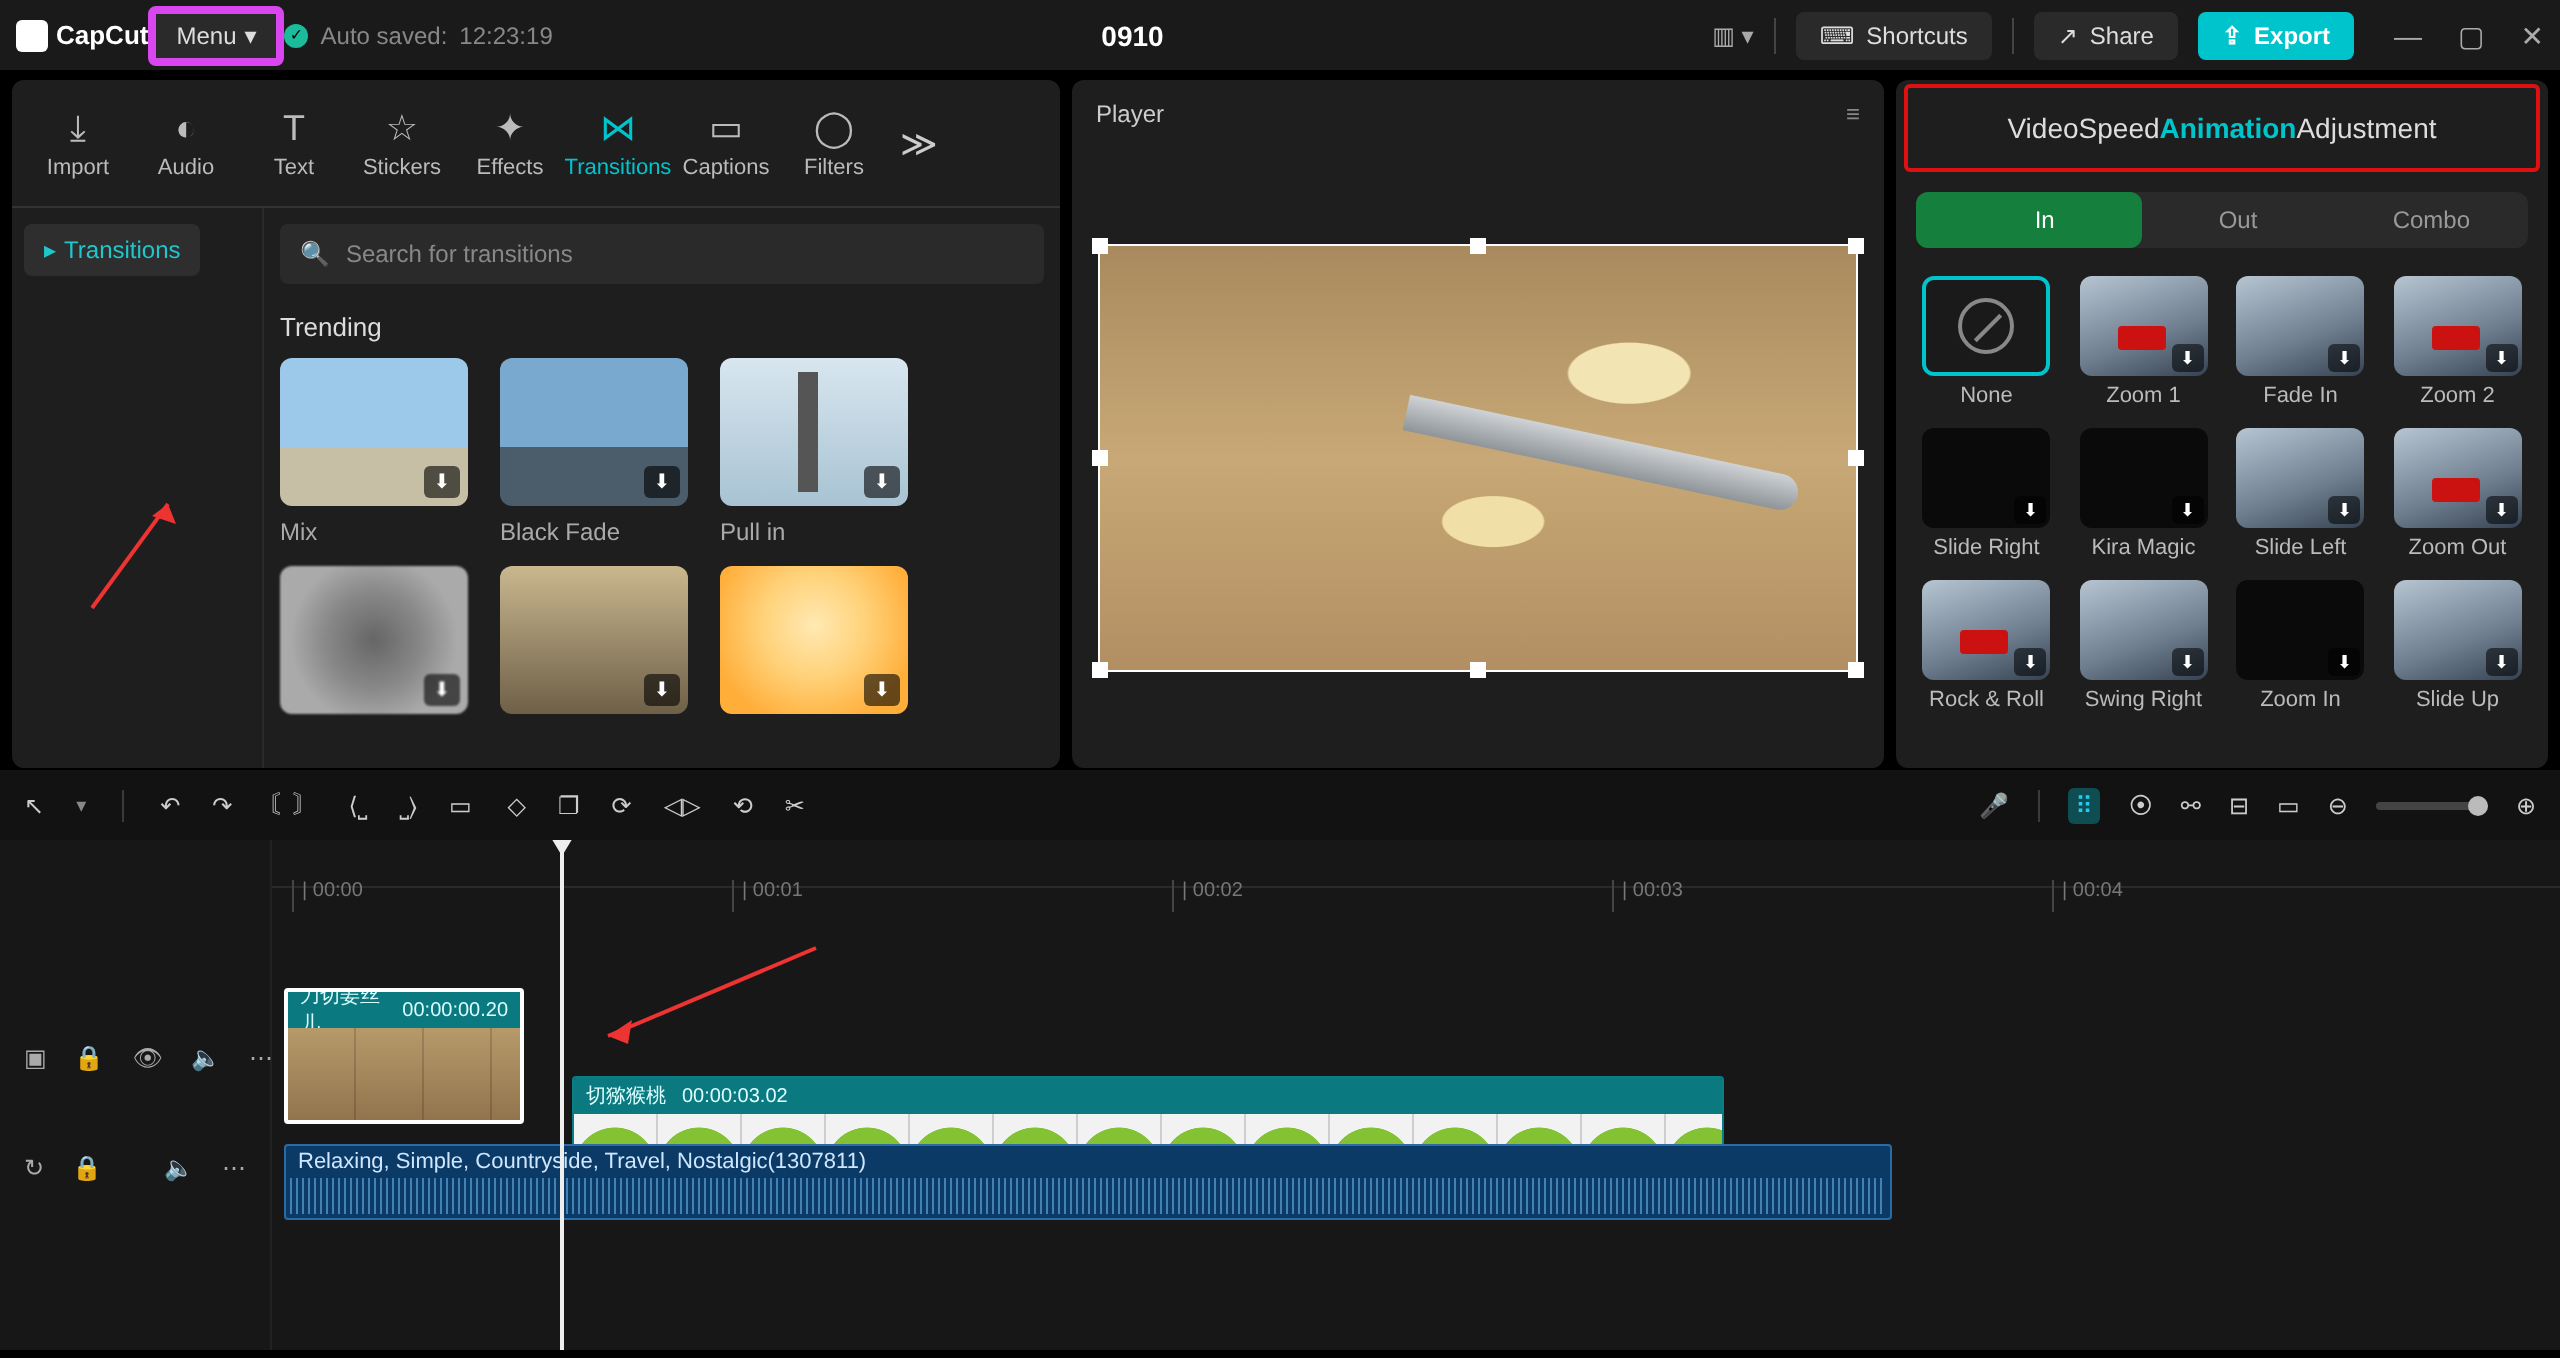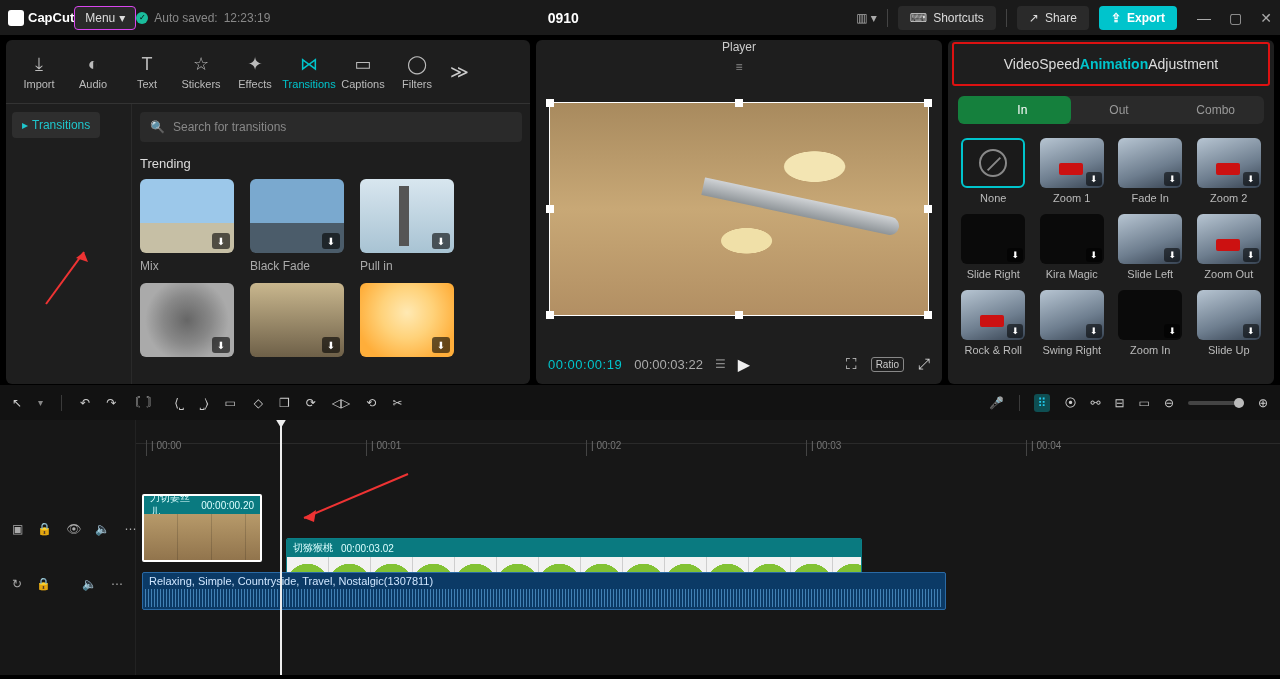--- a/index.html
+++ b/index.html
@@ -3,21 +3,21 @@
 <meta charset="utf-8">
 <style>
 * { margin: 0; padding: 0; box-sizing: border-box; font-family: -apple-system, BlinkMacSystemFont, "Segoe UI", Arial, sans-serif; }
 body { background: #000; color: #ccc; width: 1280px; height: 679px; overflow: hidden; font-size: 12px; }
 
 
 .title-bar { height: 36px; background: #1a1a1a; display: flex; align-items: center; padding: 0 8px; border-bottom: 1px solid #000; }
 .title-left { display: flex; align-items: center; }
 .brand { display: flex; align-items: center; gap: 4px; font-weight: bold; color: #fff; font-size: 13px; }
 .brand-logo { width: 16px; height: 16px; background: #fff; border-radius: 3px; }
-.menu-btn { background: #2a2a2a; border: 1px solid #d946ef; border-radius: 4px; padding: 4px 10px; color: #ddd; display: flex; align-items: center; gap: 4px; }
+.menu-btn { background: #2a2a2a; border: 4px solid #d946ef; border-radius: 4px; padding: 4px 10px; color: #ddd; display: flex; align-items: center; gap: 4px; }
 .autosave { display: flex; align-items: center; gap: 6px; color: #888; }
 .autosave-dot { width: 12px; height: 12px; background: #1abc9c; border-radius: 50%; display:flex; align-items:center; justify-content:center; font-size:8px; color:#000; }
 .title-center { flex: 1; text-align: center; font-weight: 600; color: #fff; font-size: 14px; }
 .title-right { display: flex; align-items: center; gap: 10px; }
 .tb-btn { background: #2a2a2a; border-radius: 4px; padding: 5px 12px; display: flex; align-items: center; gap: 6px; color: #ddd; font-size: 12px; }
 .tb-btn.export { background: #00c4cc; color: #fff; font-weight: 600; }
 .win-ctrl { display: flex; gap: 18px; margin-left: 10px; color: #aaa; font-size: 14px;}
 .vsep { width:1px; height:18px; background:#444; }
 
 
@@ -50,21 +50,21 @@
 .bg-sky1 { background: linear-gradient(#9cc8ea 60%, #c6bfa5 60%); }
 .bg-sky2 { background: linear-gradient(#7aa9cf 60%, #4b5c6a 60%); }
 .bg-tall { background: linear-gradient(#d8e6ef, #a8c3d3); position:relative;}
 .bg-tall::after{content:"";position:absolute;left:42%;top:10%;width:10px;height:80%;background:#555;}
 .bg-blur { background: radial-gradient(circle at 50% 50%, #666 0%, #888 40%, #aaa 70%); filter: blur(0.5px);}
 .bg-sepia{ background: linear-gradient(#c9b78e, #6e6048); }
 .bg-warm { background: radial-gradient(circle at 50% 40%, #ffe9b3 0%, #ffd27a 40%, #ffae3a 80%); }
 
 
 .player-panel { flex: 1; min-width: 0; display: flex; flex-direction: column; }
-.player-header { height: 34px; display: flex; align-items: center; justify-content: space-between; padding: 0 12px; color: #ccc; flex-direction: column; }
+.player-header { height: 34px; display: flex; align-items: center; justify-content: space-between; padding: 0 12px; color: #ccc; }
 .player-stage { flex: 1; display:flex; align-items:center; justify-content:center; padding: 4px 10px;}
 .stage-frame { position: relative; width: 380px; height: 214px; border: 1px solid #fff; }
 .stage-frame .hnd { position:absolute; width:8px; height:8px; background:#fff; }
 .hnd.tl{top:-4px;left:-4px}.hnd.tr{top:-4px;right:-4px}.hnd.bl{bottom:-4px;left:-4px}.hnd.br{bottom:-4px;right:-4px}
 .hnd.tm{top:-4px;left:calc(50% - 4px)}.hnd.bm{bottom:-4px;left:calc(50% - 4px)}
 .hnd.lm{left:-4px;top:calc(50% - 4px)}.hnd.rm{right:-4px;top:calc(50% - 4px)}
 .stage-img { width:100%; height:100%; background:
   radial-gradient(ellipse 60px 30px at 70% 30%, #f3e5b3 0%, #f3e5b3 50%, transparent 52%),
   radial-gradient(ellipse 50px 25px at 52% 65%, #f0e0a8 0%, #f0e0a8 50%, transparent 52%),
   linear-gradient(180deg, #a88a5e 0%, #c8a876 50%, #b28f63 100%);
@@ -293,32 +293,20 @@
         <div class="hnd tl"></div>
           <div class="hnd tr"></div>
           <div class="hnd bl"></div>
           <div class="hnd br"></div>
         <div class="hnd tm"></div>
           <div class="hnd bm"></div>
           <div class="hnd lm"></div>
           <div class="hnd rm"></div>
       </div>
     </div>
-    <div class="player-controls">
-      <span class="tc-main">00:00:00:19</span>
-      <span class="tc-dur">00:00:03:22</span>
-      <span style="color:#888;">☰</span>
-      <span style="color:#eee;font-size:16px;">▶</span>
-      <div class="pc-spacer"></div>
-      <div class="pc-icons">
-        <span>⛶</span>
-        <span class="ratio-chip">Ratio</span>
-        <span>⤢</span>
-      </div>
-    </div>
   </div>
 
   <div class="panel inspector">
     <div class="insp-tabs-wrap">
       <div class="insp-tabs" id="insptabs">
           <span class="insp-tab">Video</span>
           <span class="insp-tab">Speed</span>
           <span class="insp-tab active">Animation</span>
           <span class="insp-tab">Adjustment</span>
         </div>

